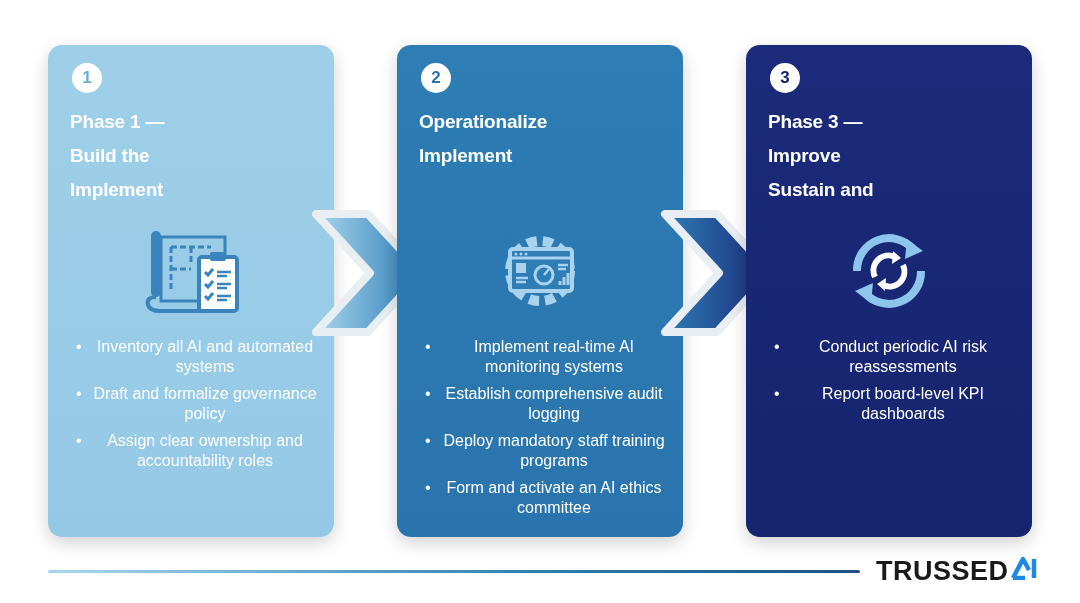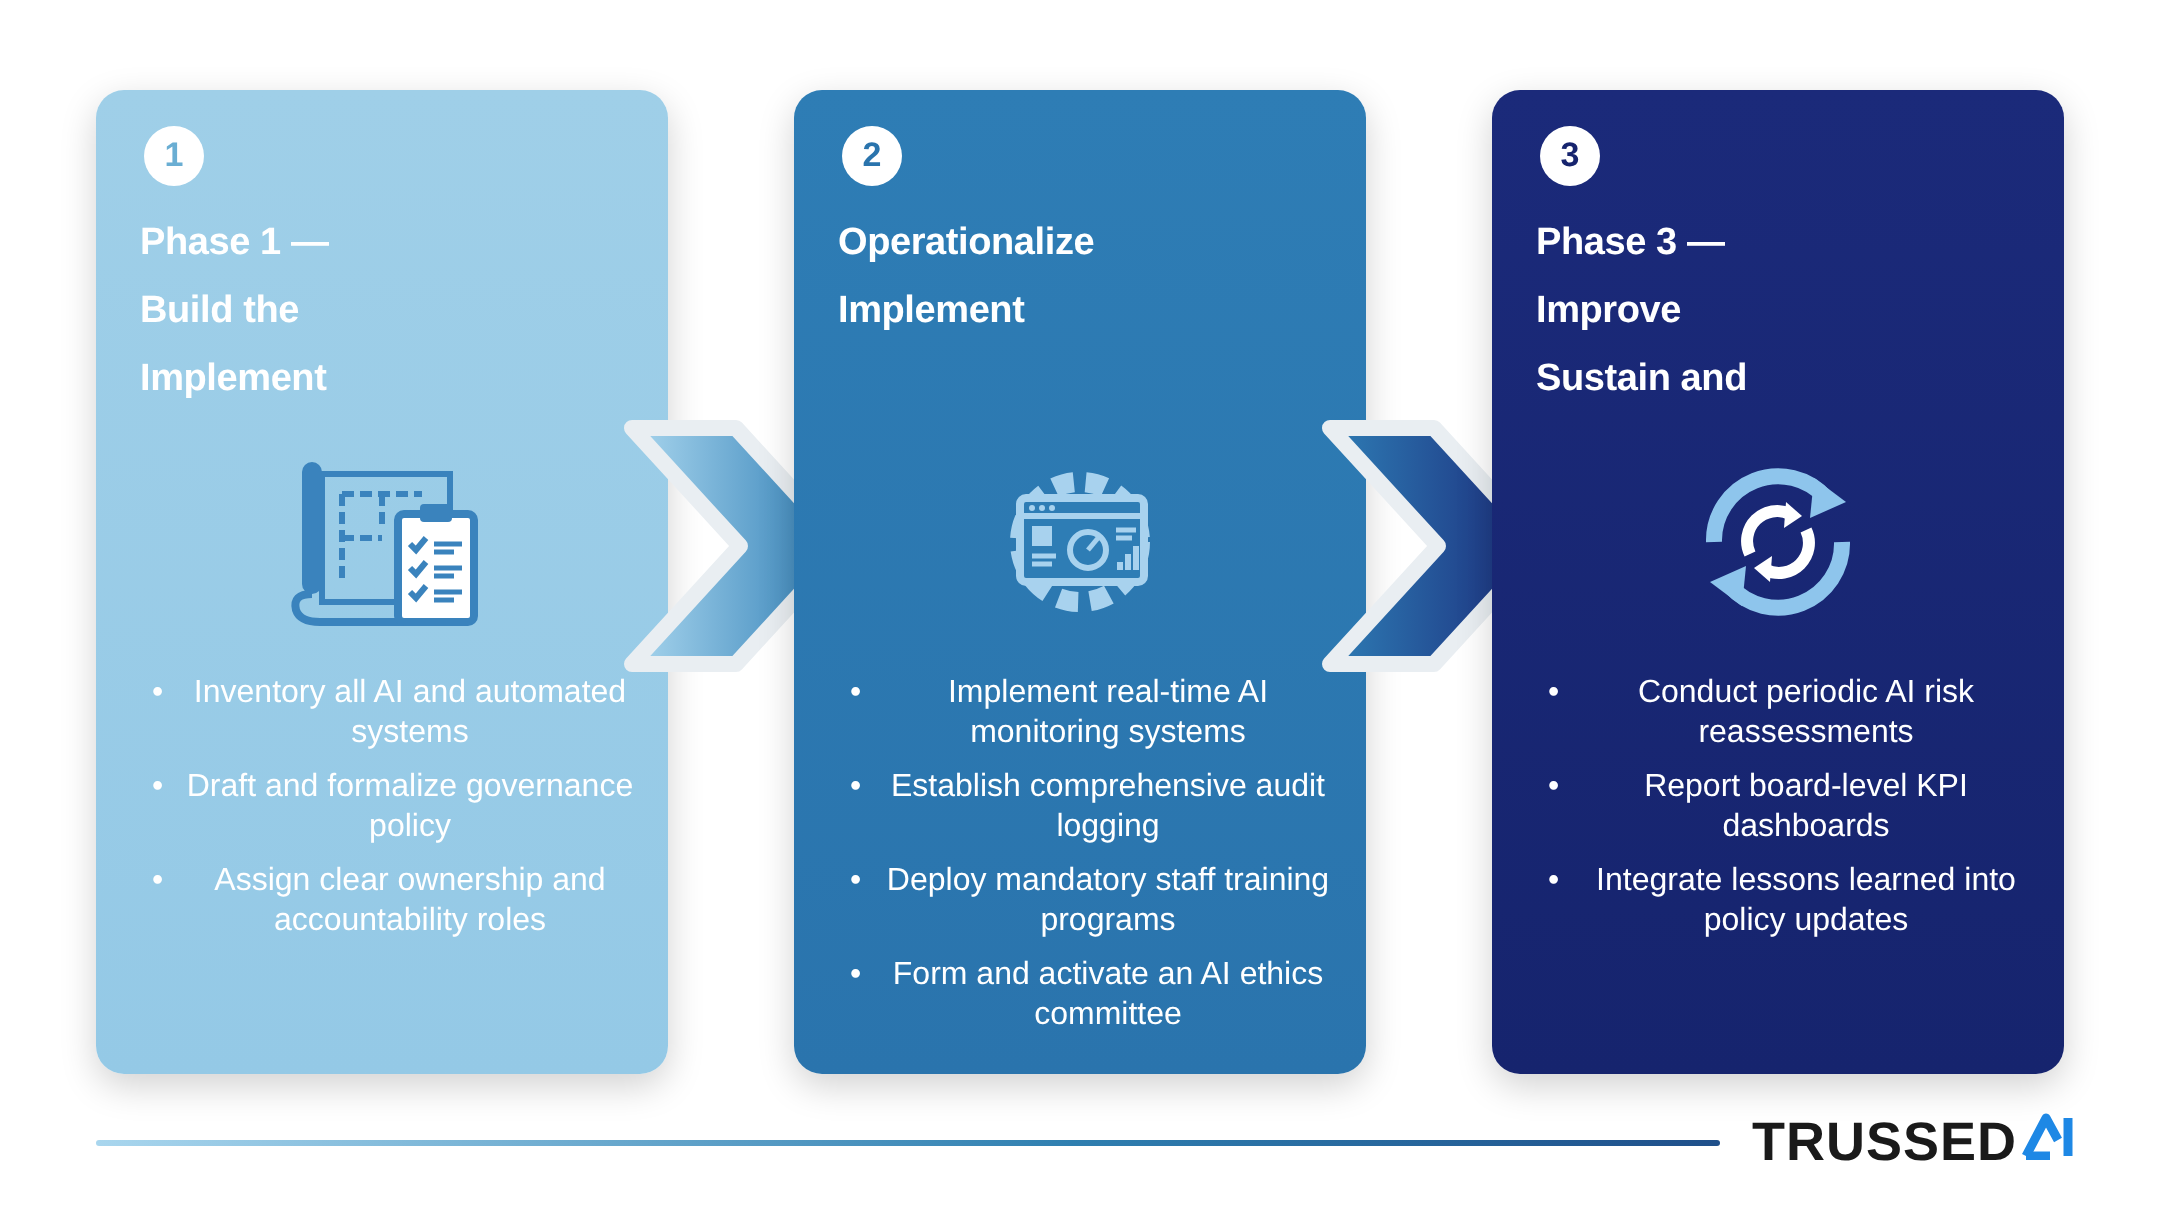--- a/index.html
+++ b/index.html
@@ -115,21 +115,20 @@
       <path d="M28 78 L12 66 L30 58 Z" fill="#8ec5ec"></path>
       <path d="M32 52 A15 15 0 0 1 52 32" fill="none" stroke="#fff" stroke-width="6"></path>
       <path d="M50 26 L58 33 L49 39 Z" fill="#fff"></path>
       <path d="M60 40 A15 15 0 0 1 40 60" fill="none" stroke="#fff" stroke-width="6"></path>
       <path d="M42 66 L34 59 L43 53 Z" fill="#fff"></path>
     </svg>
   </div>
   <ul>
     <li>Conduct periodic AI risk reassessments</li>
     <li>Report board-level KPI dashboards</li>
-    <li>Integrate lessons learned into policy updates</li>
   </ul>
 </div>
 
 <div class="footer-line"></div>
 <div class="logo">
   <span>TRUSSED</span>
   <svg width="28" height="24" viewBox="0 0 28 24" style="margin-left:2px">
     <path d="M2 22 L12 3 L18 14" fill="none" stroke="#1e88e5" stroke-width="4.5" stroke-linejoin="round"></path>
     <path d="M2 22 H14" stroke="#1e88e5" stroke-width="4.5"></path>
     <path d="M23 3 V22" stroke="#1e88e5" stroke-width="4.5"></path>

